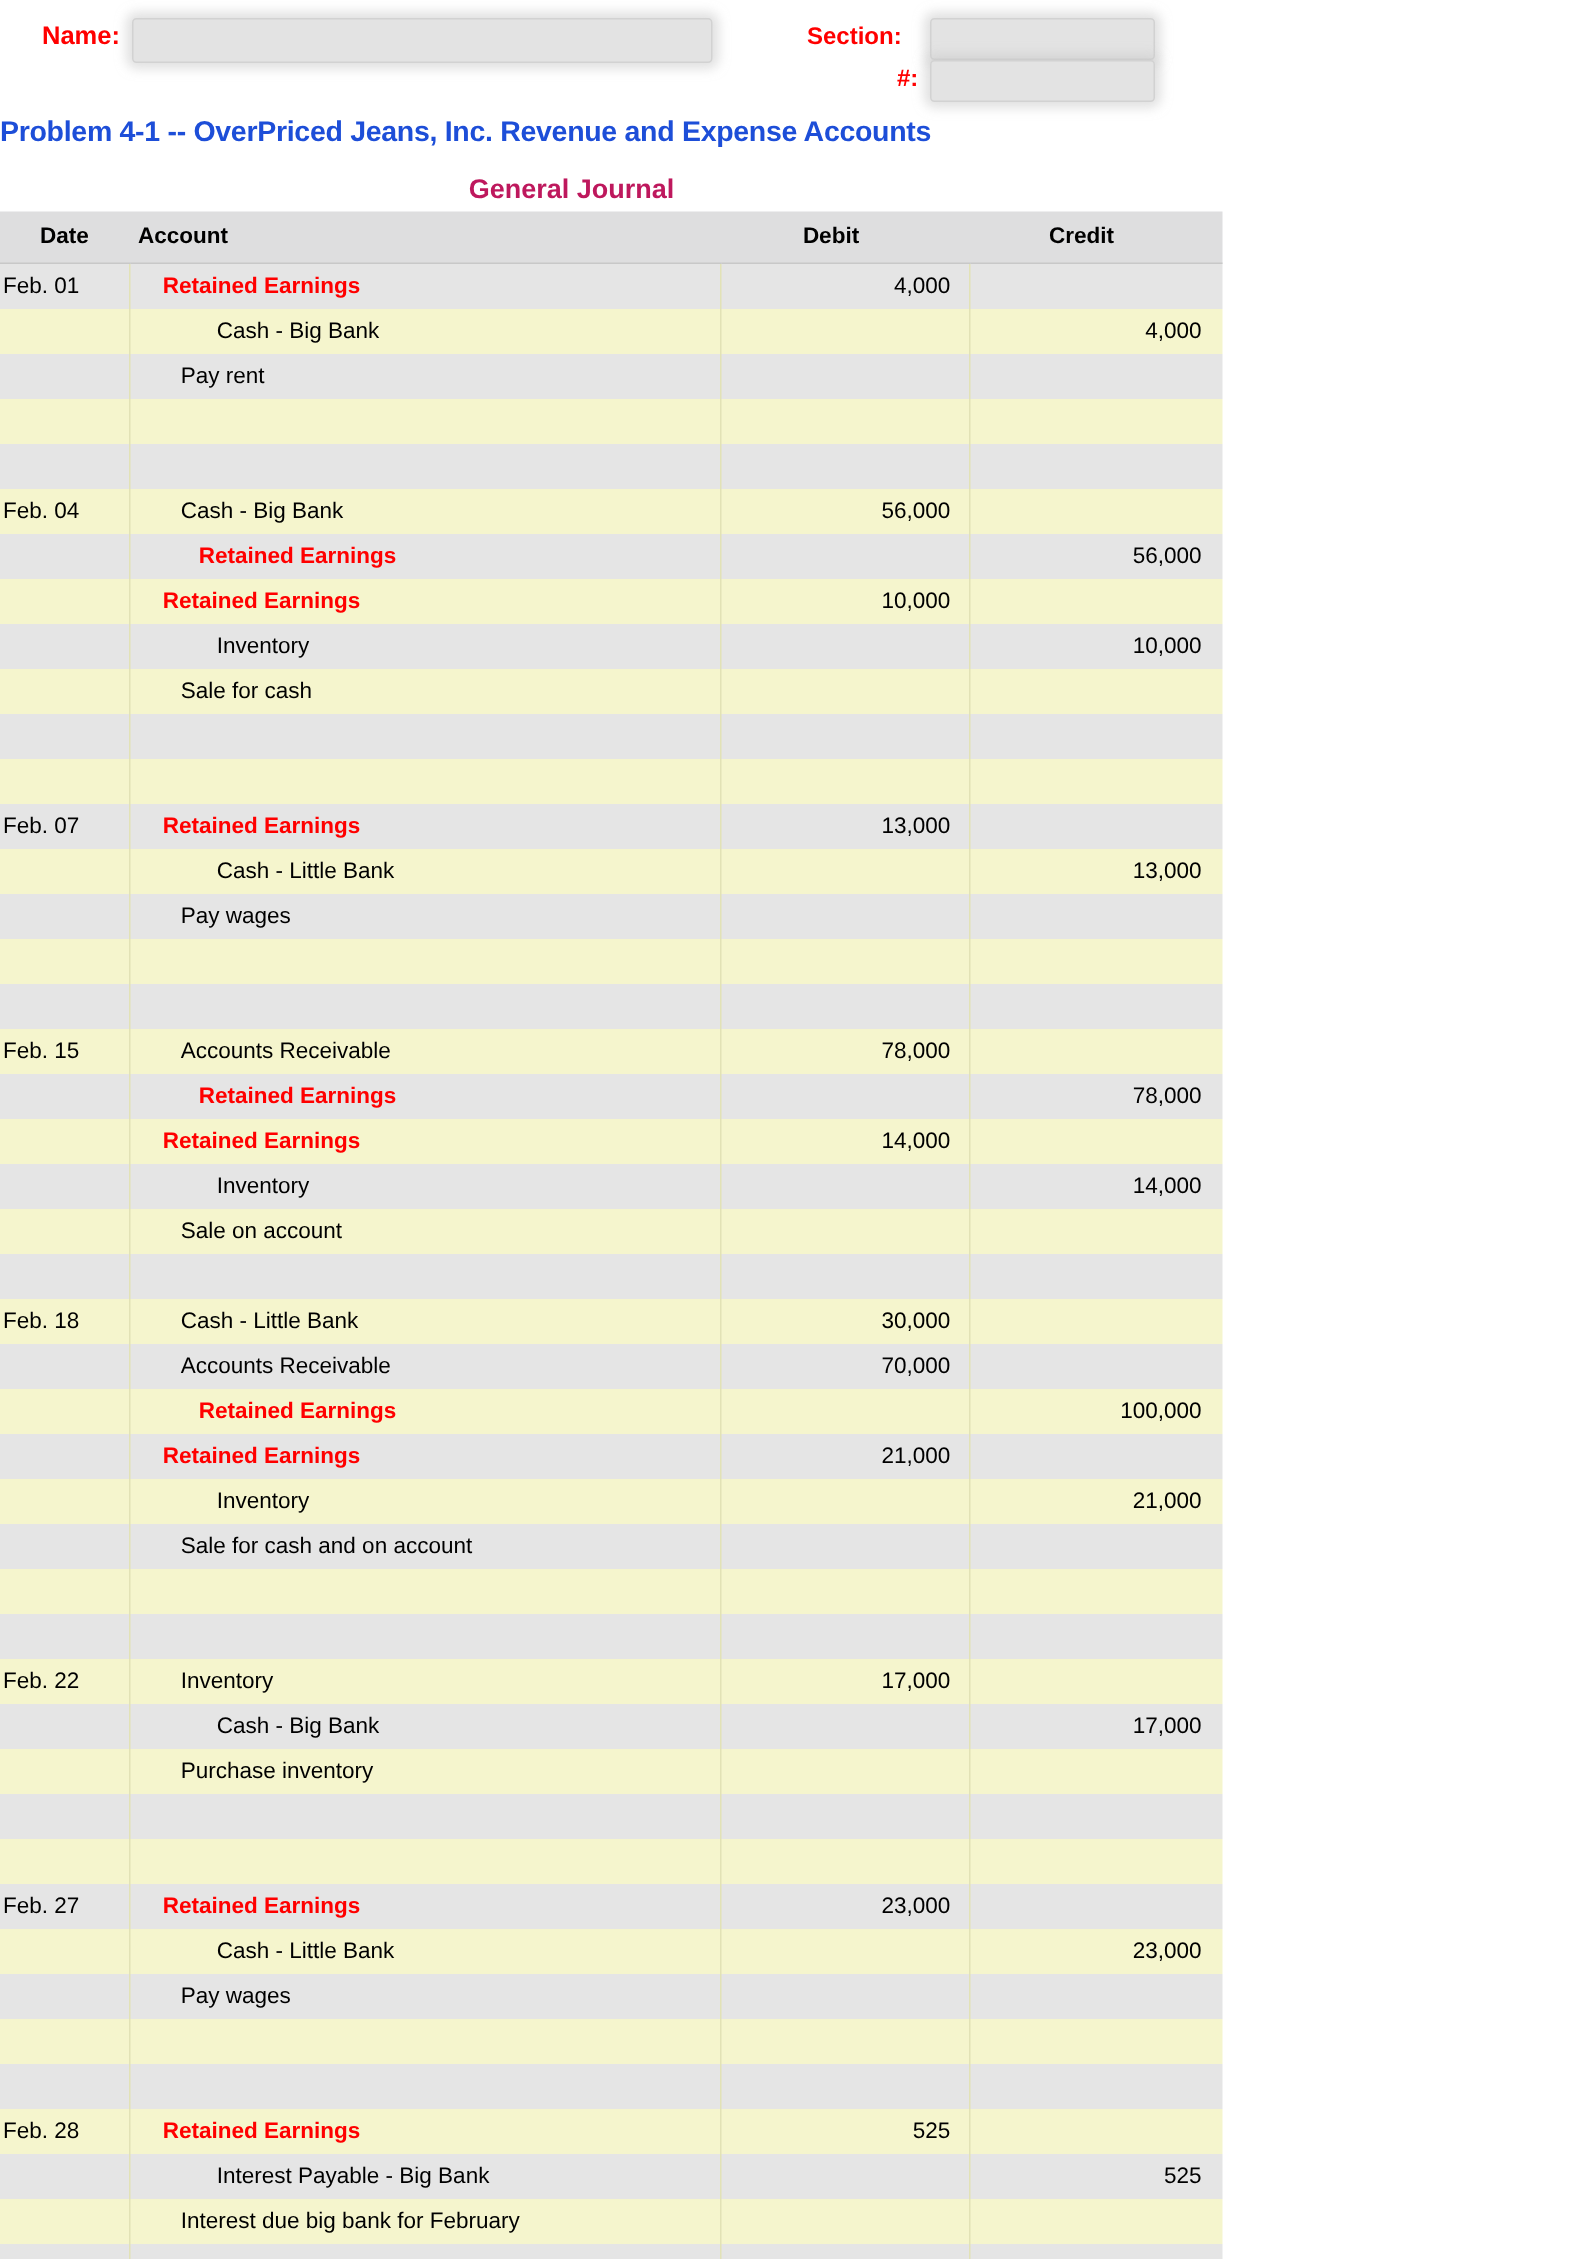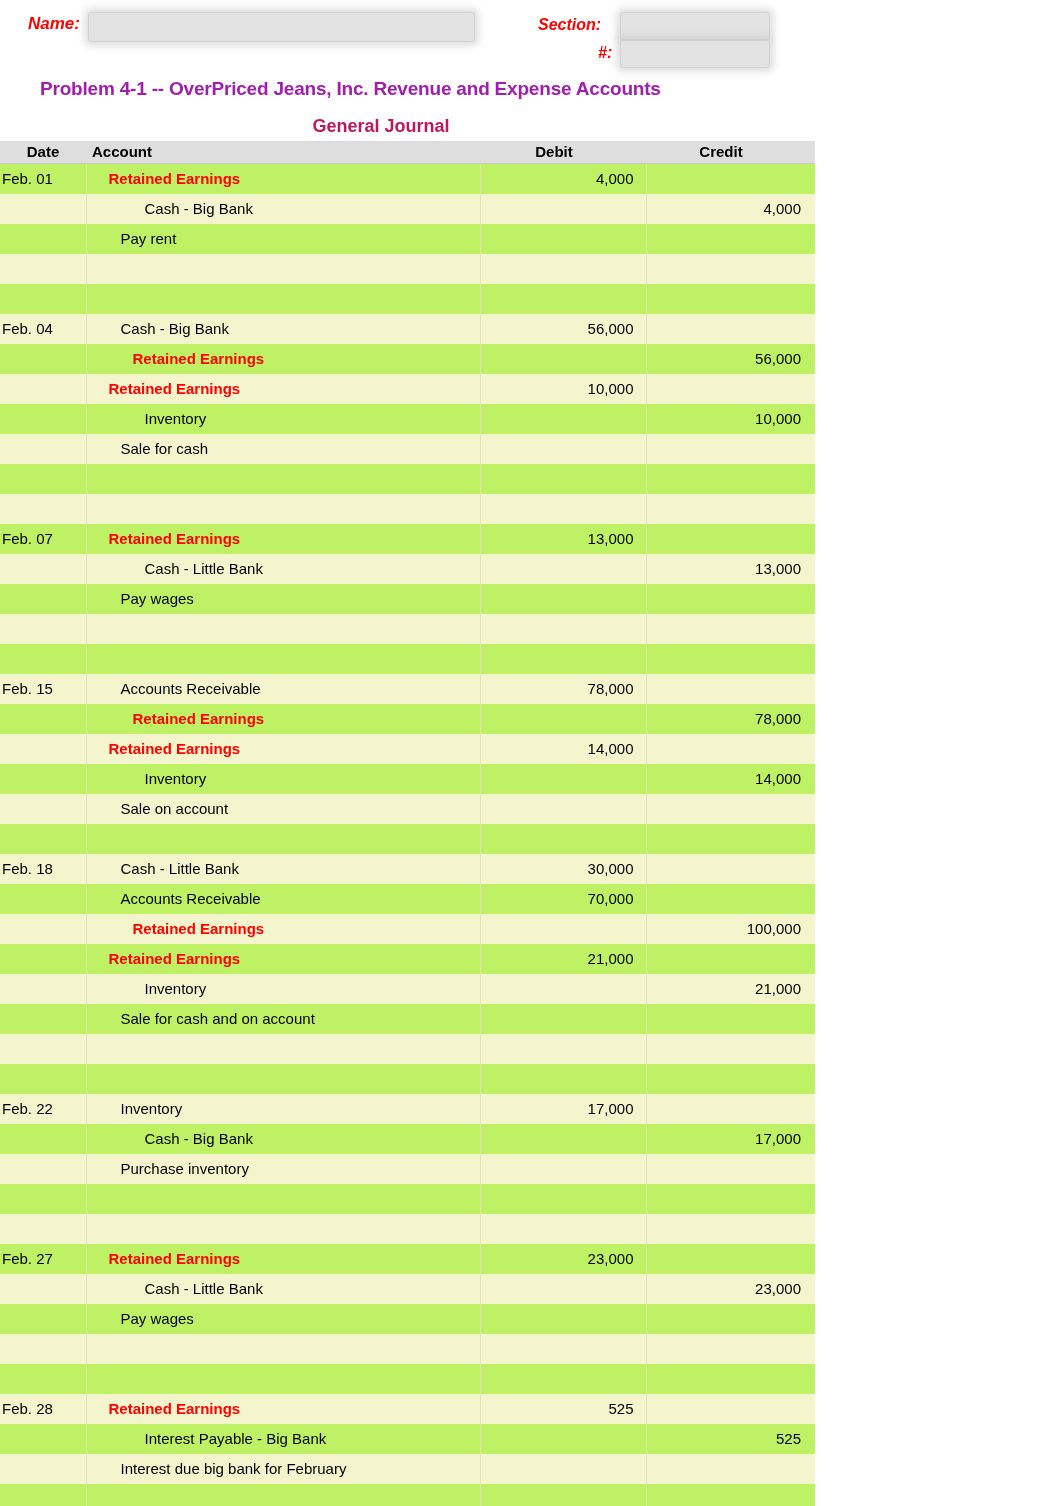--- a/index.html
+++ b/index.html
@@ -12,21 +12,20 @@
     height: 1506px;
     font-family: "Liberation Sans", sans-serif;
     position: relative;
     overflow: hidden;
   }
 
   
   .hdr {
     position: relative;
     height: 78px;
-    font-style: italic;
   }
   .lbl-name {
     position: absolute;
     left: 28px;
     top: 14px;
     color: #ff0000;
     font-weight: bold;
     font-size: 17px;
   }
   .box-name {
@@ -79,23 +78,22 @@
     box-shadow: 0 0 7px 4px rgba(200,200,200,0.55);
   }
 
   
   .problem-title {
     position: absolute;
     left: 0px;
     top: 78px;
     font-size: 19px;
     font-weight: bold;
-    color: #a21caf;
+    color: #1d4ed8;
     letter-spacing: -0.2px;
-    margin-left: 40px;
   }
   .journal-title {
     position: absolute;
     left: 0px;
     top: 116px;
     width: 762px;
     text-align: center;
     font-size: 18px;
     font-weight: bold;
     color: #be185d;
@@ -116,30 +114,30 @@
     height: 30px;
     line-height: 30px;
     font-size: 15px;
     color: #000000;
     vertical-align: middle;
   }
   .jtable thead th {
     background: #dededf;
     font-weight: bold;
     font-size: 15px;
-    height: 22px;
+    height: 34px;
     line-height: 22px;
     border-bottom: 1px solid #c8c8c8;
   }
   th.h-date   { width: 86px;  text-align: center; }
   th.h-acct   { width: 388px; text-align: left; padding-left: 6px; }
   th.h-debit  { width: 148px; text-align: center; padding-right: 18px;}
   th.h-credit { width: 150px; text-align: center; padding-right: 19px;}
 
-  .jtable tbody tr { background: #bef264; }
+  .jtable tbody tr { background: #e5e5e5; }
   .jtable tbody tr.alt { background: #f5f5cd; }
 
   td.c-date {
     width: 86px;
     text-align: left;
     padding-left: 2px;
     border-right: 1px solid #e2e2b6;
   }
   td.c-acct {
     width: 388px;

